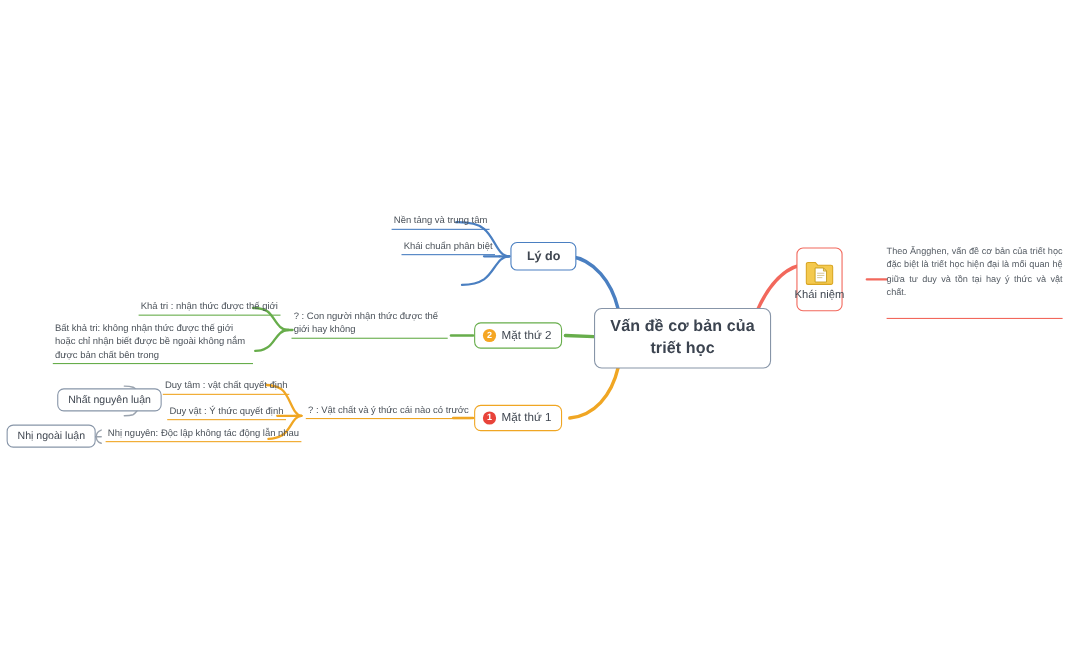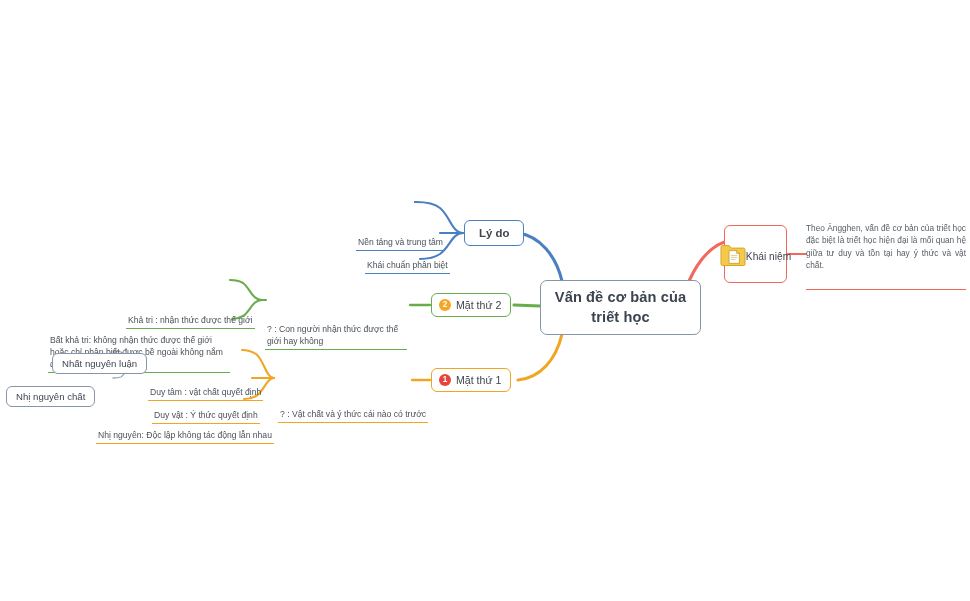--- a/index.html
+++ b/index.html
@@ -62,23 +62,23 @@
     height: 26px; padding: 0 14px;
     border: 1.3px solid #4a7fc1;
     justify-content: center;
     font-weight: bold;
   }
   #node-lydo .blabel { font-size: 11.4px; }
 
   
   #node-khainiem {
     left: 724px; top: 225px;
-    width: 63px; height: 58px;
+    width: 42px; height: 58px;
     border: 1.4px solid #f2685c;
-    flex-direction: row;
+    flex-direction: column;
     align-items: center; justify-content: center;
     padding-top: 2px;
   }
   #node-khainiem .blabel { font-size: 10.2px; margin-top: 3px; }
 
   
   #node-mat2 {
     left: 431px; top: 293px;
     height: 24px; padding: 0 9px 0 7px;
     border: 1.3px solid #67ad4b;
@@ -120,21 +120,20 @@
   .badge-orange { background: #f5a623; }
   .badge-red { background: #e8433a; }
 
   
   .folder-icon { width: 26px; height: 23px; display: block; }
 
   
   .leaf {
     position: absolute;
     z-index: 4;
-    margin-top: 42px;
   }
   .leaf .ltext {
     display: block;
     font-size: 8.6px;
     color: #4a5159;
     line-height: 1.42;
     white-space: pre-line;
     padding: 0 2px 1.5px 2px;
   }
 
@@ -281,16 +280,16 @@
     <span class="ltext u-orange">Duy vật : Ý thức quyết định</span>
   </div>
   <div class="leaf" id="leaf-o3">
     <span class="ltext u-orange">Nhị nguyên: Độc lập không tác động lẫn nhau</span>
   </div>
 
   <div class="node boxed" id="node-nhatnguyen">
     <span class="blabel">Nhất nguyên luận</span>
   </div>
   <div class="node boxed" id="node-nhinguyen">
-    <span class="blabel">Nhị nguyên chất</span>
+    <span class="blabel">Nhị ngoài luận</span>
   </div>
 
 </div>
 
 </body></html>

